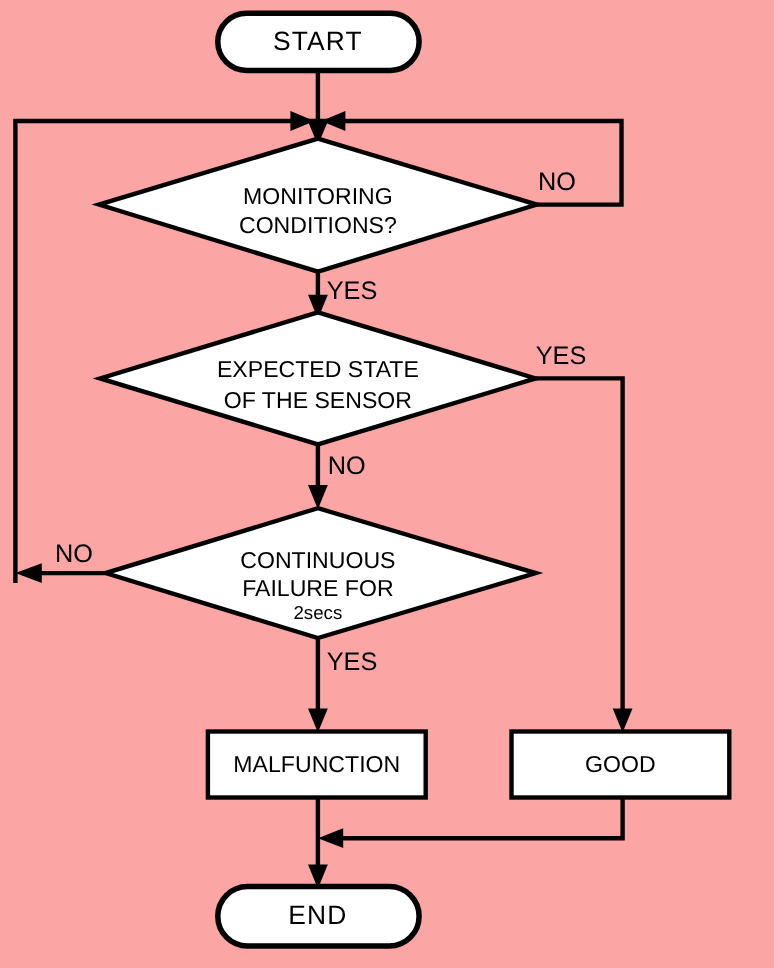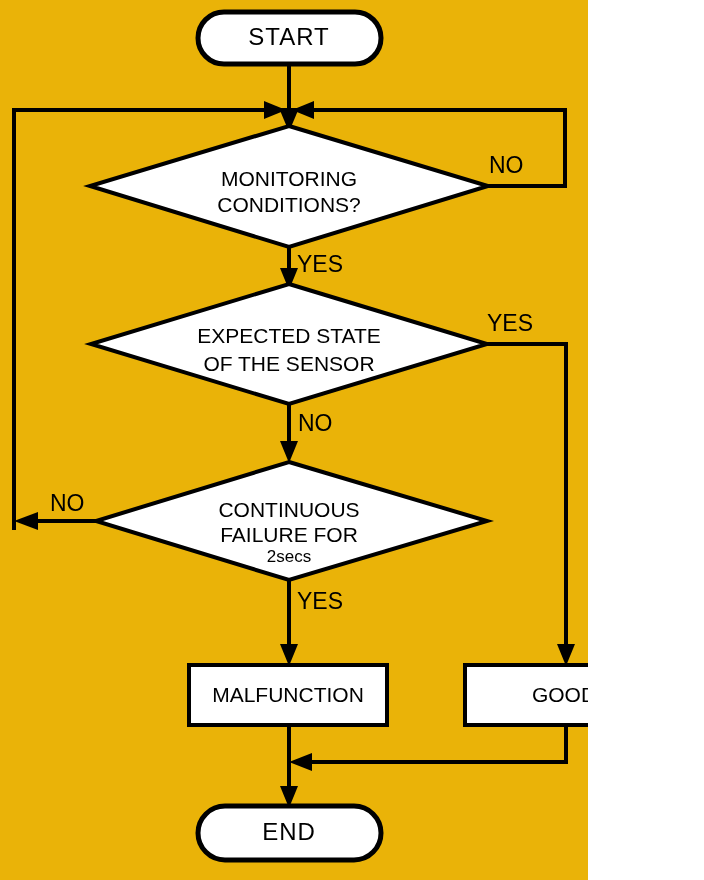--- a/index.html
+++ b/index.html
@@ -7,24 +7,24 @@
     padding: 0;
     background: #ffffff;
   }
   body {
     width: 704px;
     height: 880px;
     font-family: "Liberation Sans", sans-serif;
   }
   #flowchart-root {
     position: relative;
-    width: 588px;
+    width: 704px;
     height: 880px;
     overflow: hidden;
-    background: #eab308;
+    background: #fca5a5;
   }
   svg#flow-svg {
     display: block;
     width: 704px;
     height: 880px;
   }
   .shape-stroke {
     fill: #ffffff;
     stroke: #000000;
     stroke-width: 4;

